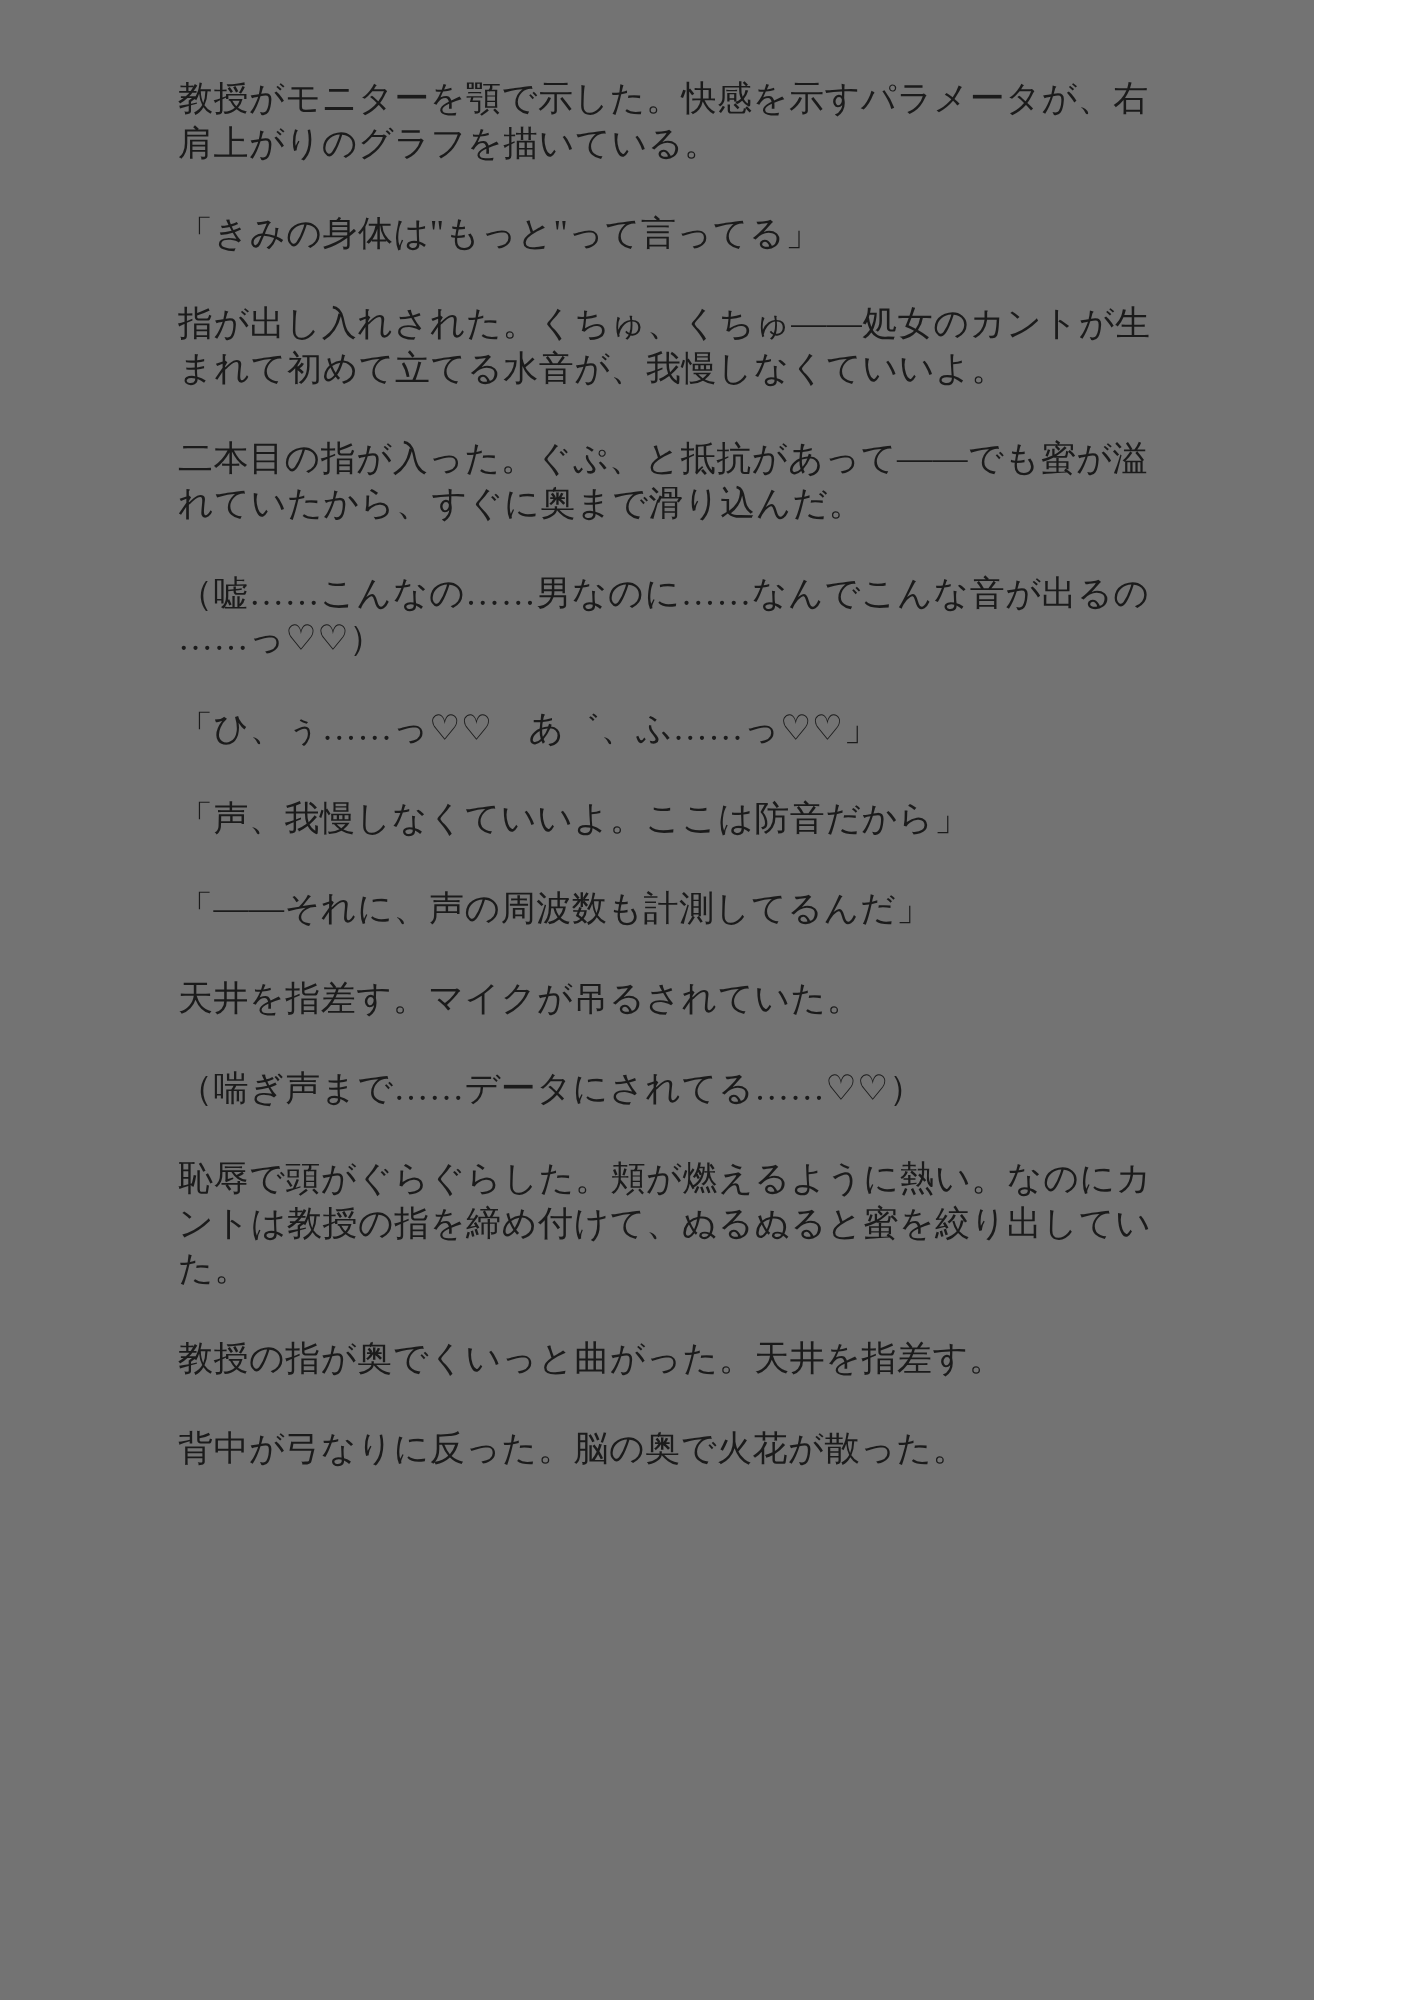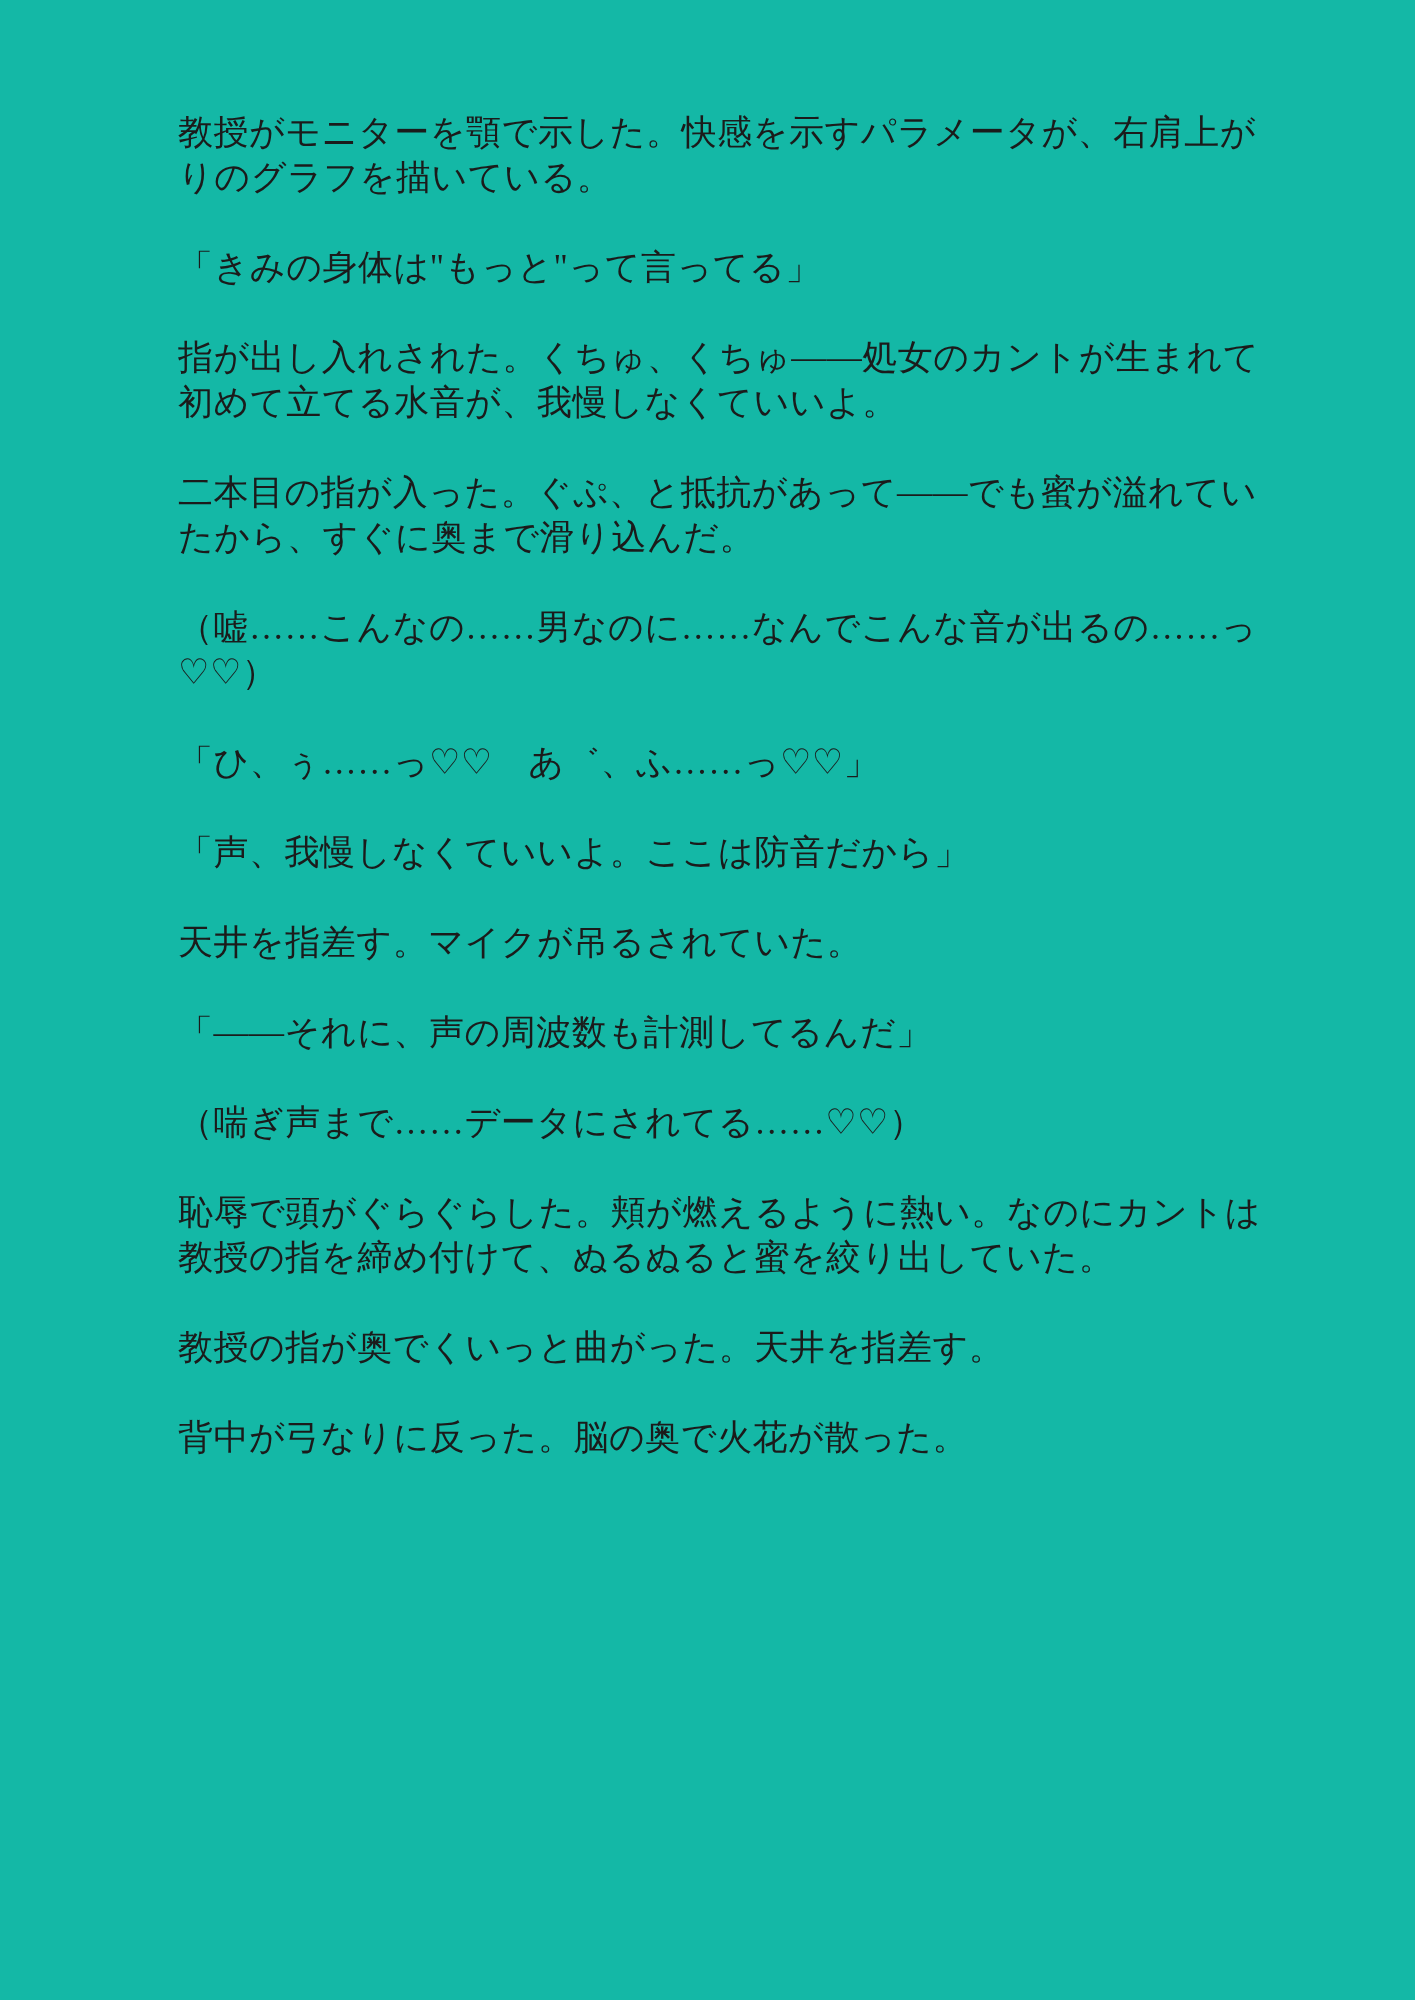--- a/index.html
+++ b/index.html
@@ -8,24 +8,24 @@
     background: #ffffff;
   }
   body {
     width: 1415px;
     height: 2000px;
     overflow: hidden;
     font-family: "Liberation Serif", "DejaVu Serif", serif;
   }
   .page {
     box-sizing: border-box;
-    width: 1415px;
+    width: 1314px;
     height: 2000px;
-    padding: 110px 150px 100px 178px;
-    background: #14b8a6;
+    padding: 76px 150px 100px 178px;
+    background: #737373;
   }
   .para {
     margin: 0 0 45px 0;
     max-width: 1092px;
     font-size: 35px;
     line-height: 45px;
     letter-spacing: 0.5px;
     color: #1b1b1b;
     text-align: left;
     white-space: pre-wrap;
@@ -37,19 +37,19 @@
 <body>
 
 <div class="page">
   <p class="para">教授がモニターを顎で示した。快感を示すパラメータが、右肩上がりのグラフを描いている。</p>
   <p class="para">「きみの身体は"もっと"って言ってる」</p>
   <p class="para">指が出し入れされた。くちゅ、くちゅ——処女のカントが生まれて初めて立てる水音が、我慢しなくていいよ。</p>
   <p class="para">二本目の指が入った。ぐぷ、と抵抗があって——でも蜜が溢れていたから、すぐに奥まで滑り込んだ。</p>
   <p class="para">（嘘……こんなの……男なのに……なんでこんな音が出るの……っ♡♡）</p>
   <p class="para">「ひ、ぅ……っ♡♡　あ゛、ふ……っ♡♡」</p>
   <p class="para">「声、我慢しなくていいよ。ここは防音だから」</p>
+  <p class="para">「——それに、声の周波数も計測してるんだ」</p>
   <p class="para">天井を指差す。マイクが吊るされていた。</p>
-  <p class="para">「——それに、声の周波数も計測してるんだ」</p>
   <p class="para">（喘ぎ声まで……データにされてる……♡♡）</p>
   <p class="para">恥辱で頭がぐらぐらした。頬が燃えるように熱い。なのにカントは教授の指を締め付けて、ぬるぬると蜜を絞り出していた。</p>
   <p class="para">教授の指が奥でくいっと曲がった。天井を指差す。</p>
   <p class="para">背中が弓なりに反った。脳の奥で火花が散った。</p>
 </div>
 
 </body></html>

